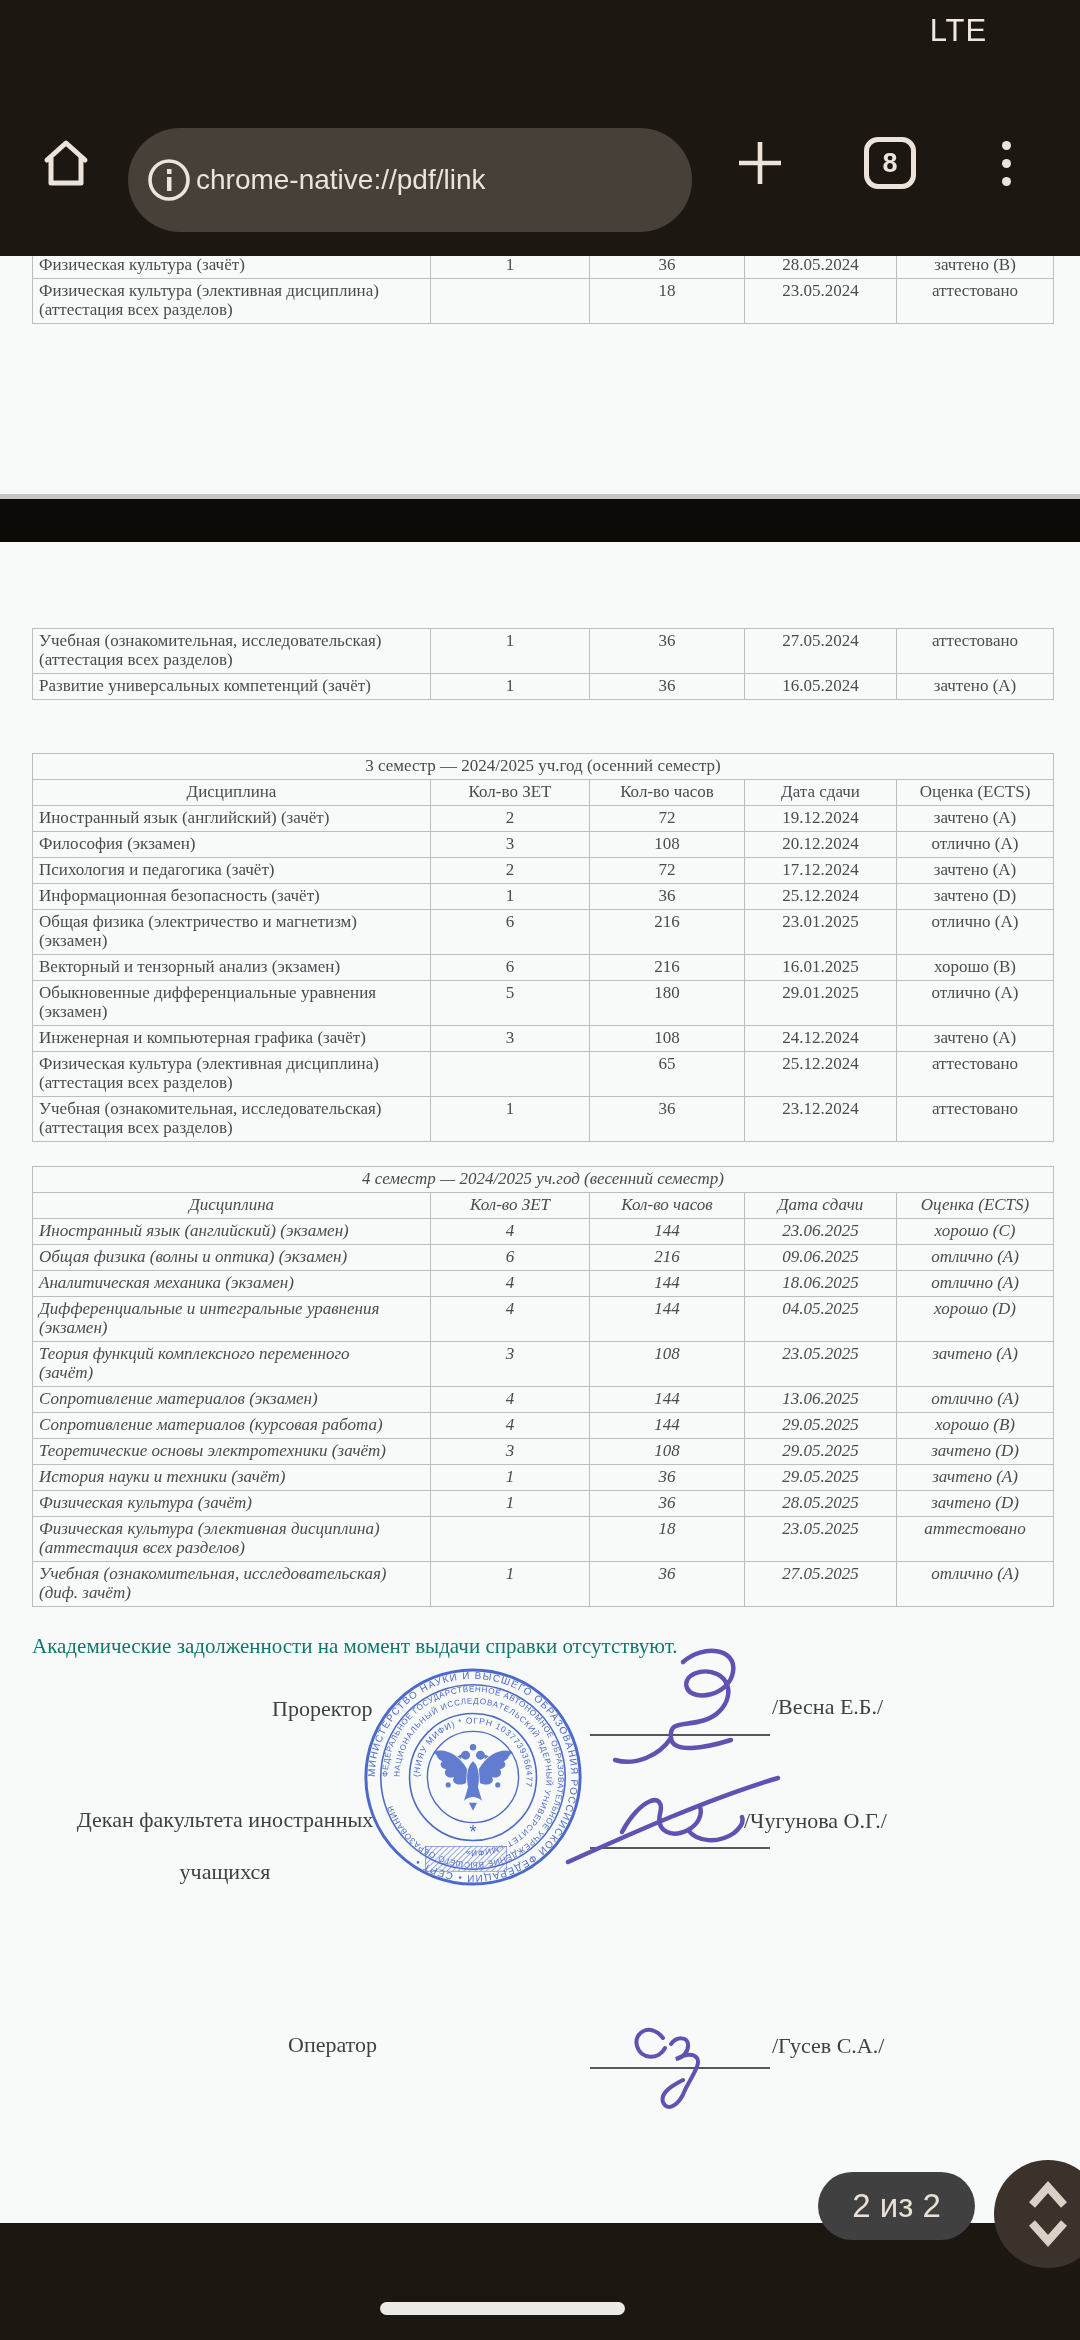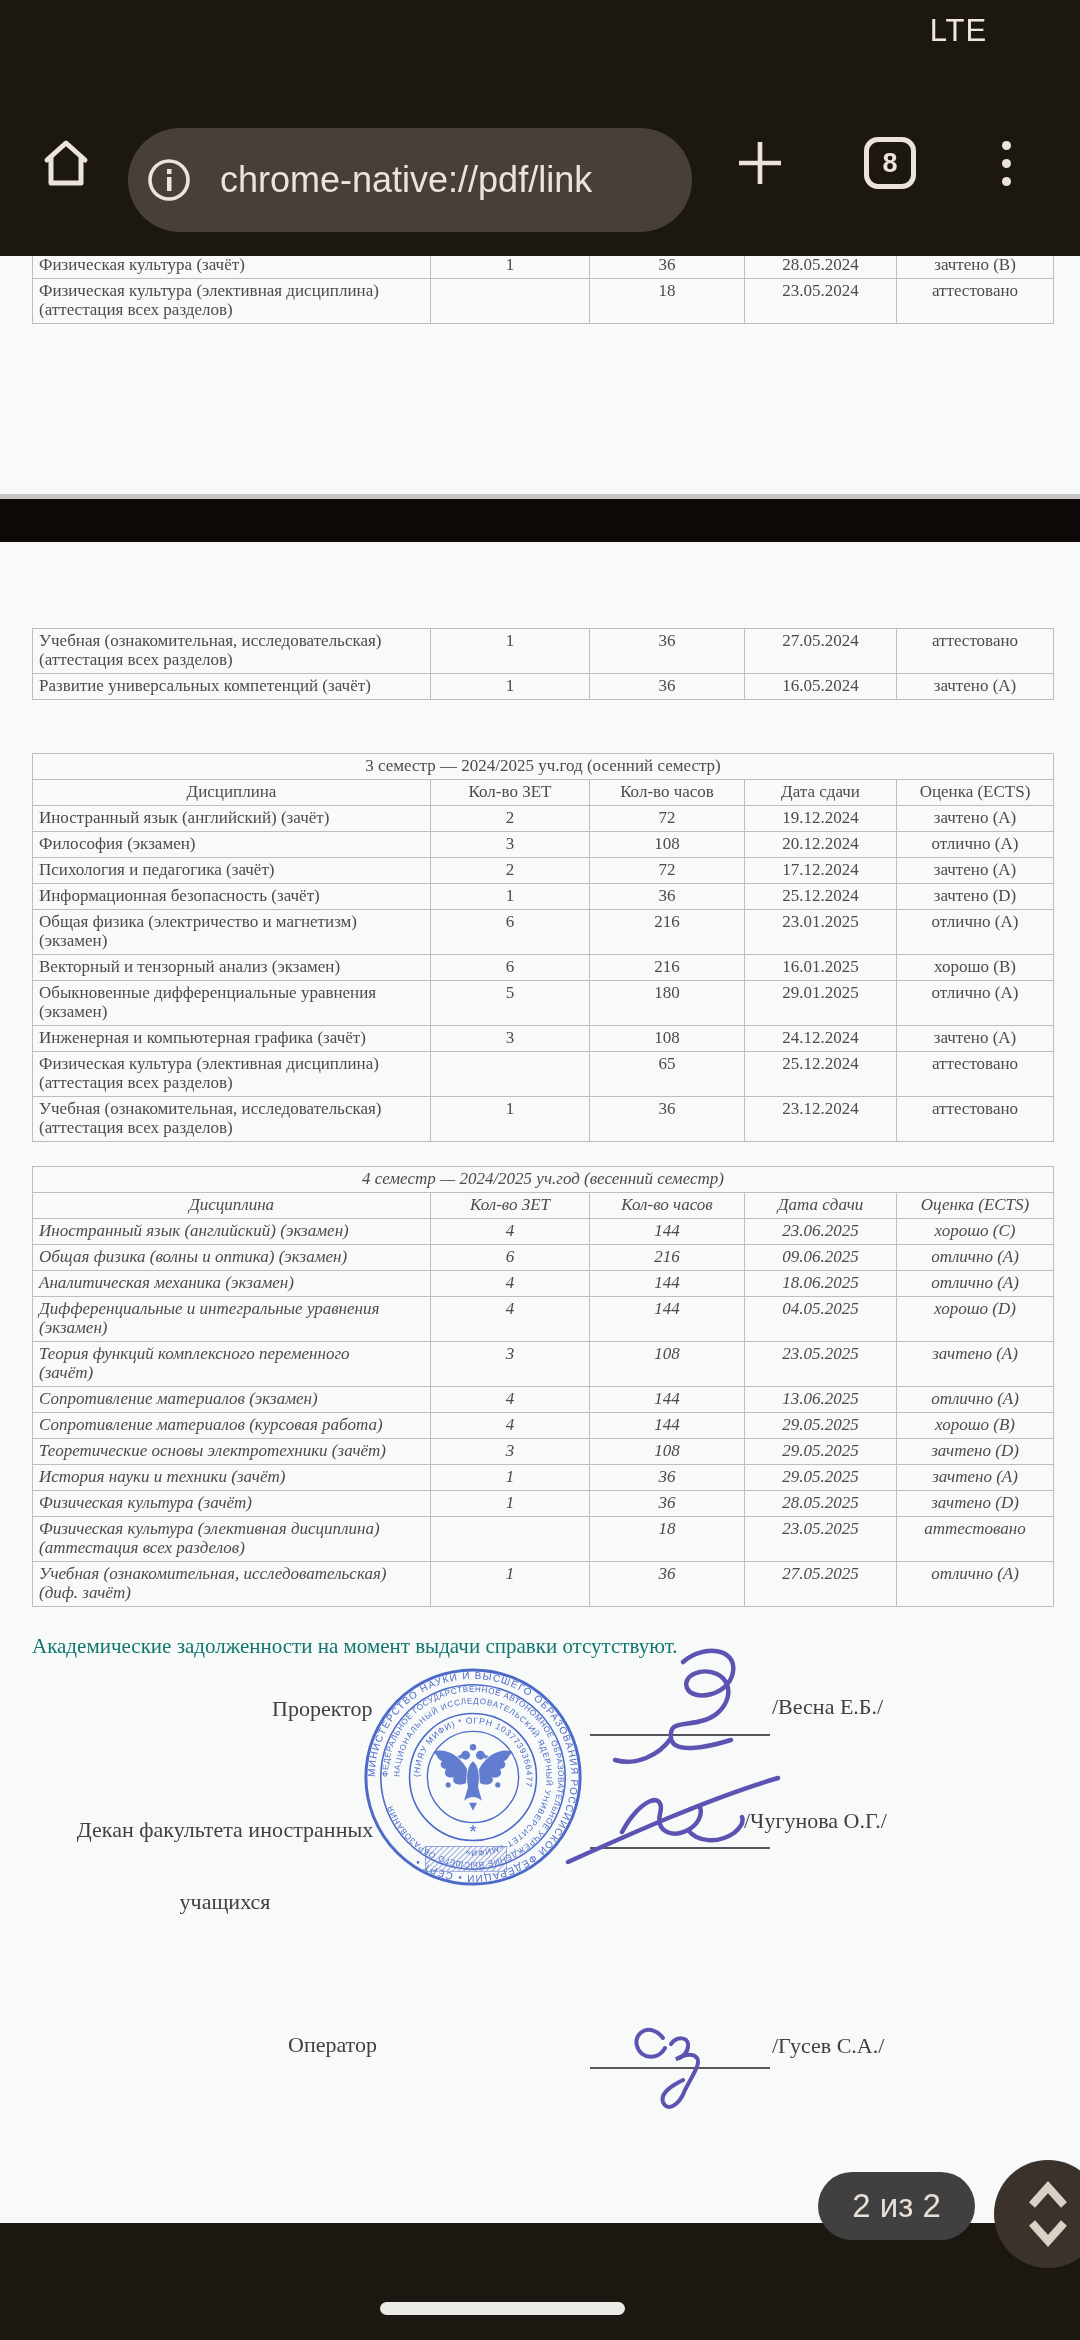--- a/index.html
+++ b/index.html
@@ -13,21 +13,21 @@
   .sb-hh{font-size:20px;font-weight:bold;color:#f0e8de;letter-spacing:-1px;}
   .sb-at{font-size:40px;line-height:44px;}
   .sb-dot{width:10px;height:10px;border-radius:50%;background:#f0e8de;margin-left:8px;}
   .sb-right{position:absolute;right:76px;top:0;height:70px;display:flex;align-items:center;gap:13px;color:#f0e8de;flex-direction:column;}
   .sb-lte{font-size:31px;letter-spacing:1px;}
   .sb-batt-text{font-size:40px;}
   
   .toolbar{position:absolute;left:0;top:70px;width:1080px;height:186px;background:#1d1712;z-index:10;}
   .omnibox{position:absolute;left:128px;top:58px;width:564px;height:104px;background:#474039;border-radius:52px;
            display:flex;align-items:center;padding:0 0 0 18px;box-sizing:border-box;}
-  .omni-url{color:#ece4da;font-size:36px;margin-left:28px;white-space:nowrap;overflow:hidden;}
+  .omni-url{color:#ece4da;font-size:28px;margin-left:4px;white-space:nowrap;overflow:hidden;}
   .tb-icon{position:absolute;top:0;height:186px;display:flex;align-items:center;justify-content:center;}
   .tabbox{width:52px;height:52px;border:5px solid #ece4da;border-radius:14px;display:flex;align-items:center;justify-content:center;
           color:#ece4da;font-size:27px;font-weight:bold;box-sizing:border-box;}
   .kebab span{display:block;width:9px;height:9px;border-radius:50%;background:#ece4da;margin:4.5px 0;}
   
   .page{position:absolute;left:0;width:1080px;background:#f7faf8;z-index:1;}
   .page1{top:256px;height:238px;border-bottom:5px solid #c8c6c2;}
   .separator{position:absolute;left:0;top:499px;width:1080px;height:43px;background:#0d0a07;z-index:2;}
   .page2{top:542px;height:1681px;}
   .doc-table{border-collapse:collapse;table-layout:fixed;width:1021px;
@@ -37,21 +37,21 @@
   .doc-table td.title-cell{text-align:center;border-bottom:1px solid #bdbdbf;}
   .frag-top{position:absolute;left:32px;top:-3px;}
   .frag-top tr:first-child td{border-top:none;}
   .frag-mid{position:absolute;left:32px;top:86px;}
   .tbl3{position:absolute;left:32px;top:211px;}
   .tbl4{position:absolute;left:32px;top:624px;font-style:italic;}
   .doc-note{position:absolute;left:32px;top:1092px;font-family:"Liberation Serif",serif;font-size:21px;color:#0f766e;}
   .sig-label{position:absolute;font-family:"Liberation Serif",serif;font-size:22px;color:#3f4045;z-index:2;}
   .sig-name{position:absolute;font-family:"Liberation Serif",serif;font-size:22px;color:#3f4045;z-index:4;}
   .sig-line{position:absolute;height:0;border-bottom:2px solid #56565c;width:180px;z-index:2;}
-  .dekan-label{left:58px;top:1252px;width:334px;text-align:center;white-space:pre-line;line-height:72px;}
+  .dekan-label{left:58px;top:1252px;width:334px;text-align:center;white-space:pre-line;line-height:52px;}
   .stamp{position:absolute;left:354px;top:1116px;width:238px;height:238px;z-index:3;opacity:.92;}
   .sigsvg{position:absolute;z-index:4;}
   
   .pager-pill{position:absolute;left:818px;top:2172px;width:157px;height:68px;border-radius:42px;background:#404040;
               display:flex;align-items:center;justify-content:center;color:#e9dfd5;font-size:33px;z-index:5;}
   .fab{position:absolute;left:994px;top:2160px;width:108px;height:108px;border-radius:50%;background:#3b332b;
        display:flex;flex-direction:column;align-items:center;justify-content:center;gap:10px;z-index:5;}
   .gesture{position:absolute;left:380px;top:2302px;width:245px;height:13px;border-radius:7px;background:#eceae6;z-index:6;}
 </style>
 </head>

